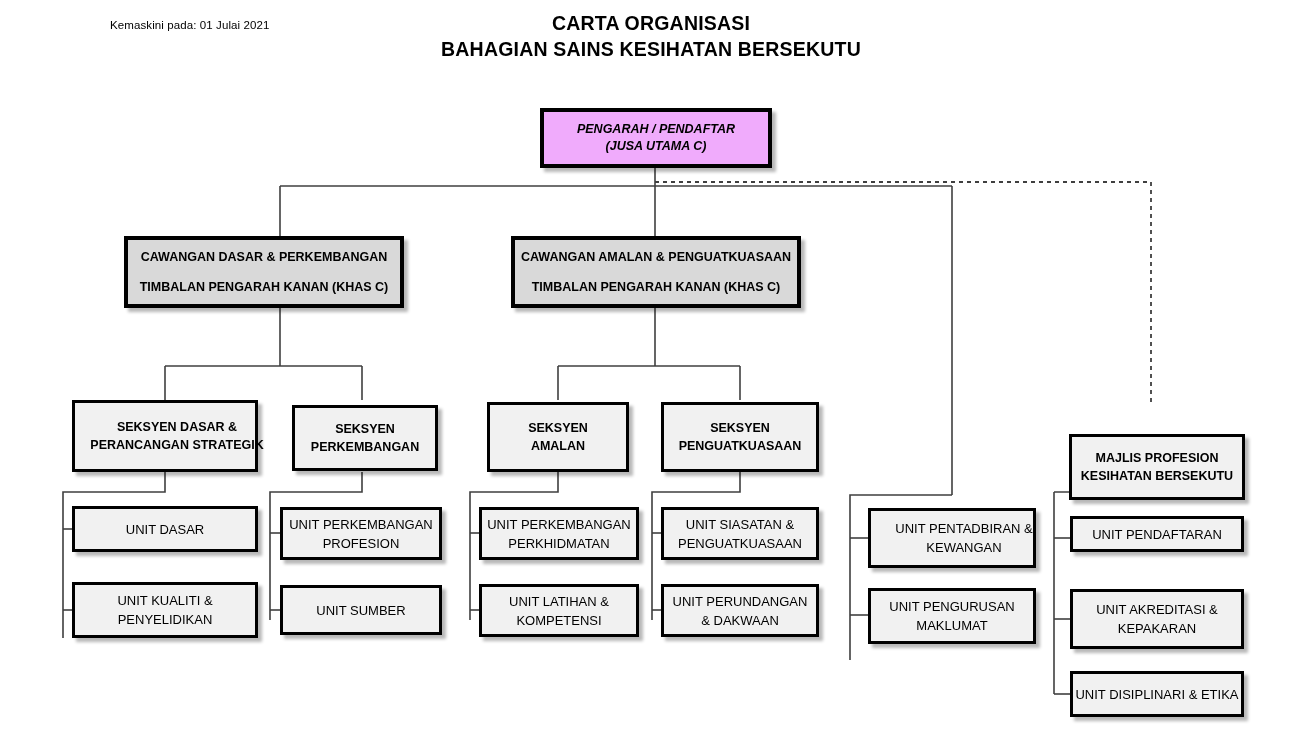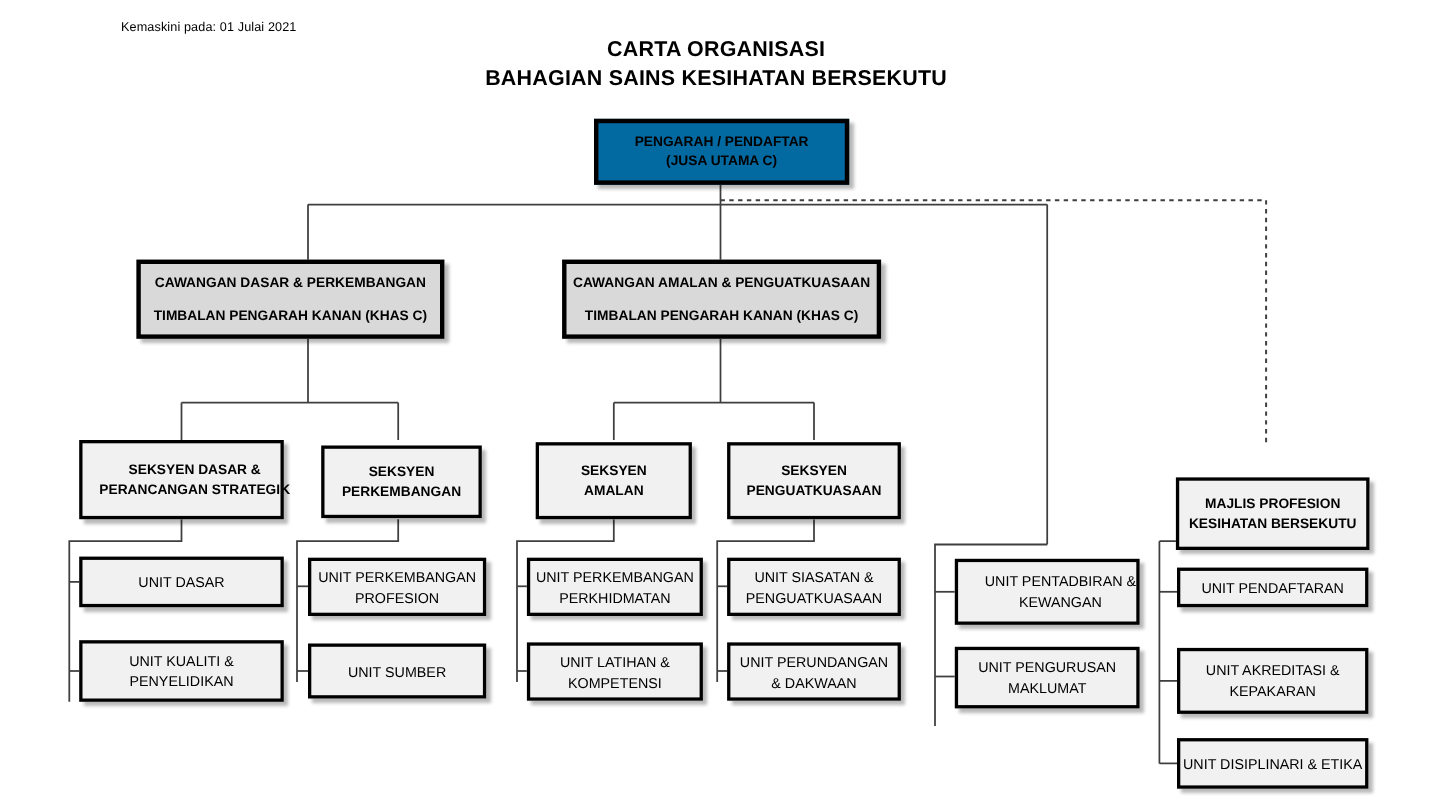--- a/index.html
+++ b/index.html
@@ -11,37 +11,37 @@
   #canvas{position:absolute;left:0;top:0;width:1302px;height:738px;}
   #wires{position:absolute;left:0;top:0;width:1302px;height:738px;pointer-events:none;}
 
   .date-stamp{
     position:absolute;left:110px;top:19px;
     font-size:11.5px;color:#000;letter-spacing:.1px;white-space:nowrap;
   }
   .chart-title{
     position:absolute;left:0;top:10px;width:1302px;
     text-align:center;font-weight:bold;color:#000;
-    font-size:19.5px;line-height:26px;letter-spacing:.2px;margin-top:22px;
+    font-size:19.5px;line-height:26px;letter-spacing:.2px;
   }
   .chart-title div{white-space:nowrap;}
 
   .node{
     position:absolute;box-sizing:border-box;
     display:flex;flex-direction:column;align-items:center;justify-content:center;
     text-align:center;color:#000;background:#f1f1f1;
     border:3px solid #000;
     box-shadow:4px 4px 3px rgba(0,0,0,.28);
     z-index:3;
   }
   .node span{display:block;white-space:nowrap;}
 
   .node.director{
-    background:#0369a1;border-width:4px;
-    font-weight:bold;font-size:12.5px;line-height:17px;
+    background:#f0abfc;border-width:4px;
+    font-weight:bold;font-size:12.5px;line-height:17px;font-style:italic;
   }
   .node.branch{
     background:#d9d9d9;border-width:4px;
     font-weight:bold;font-size:12.5px;line-height:30px;
   }
   .node.section{
     font-weight:bold;font-size:12.5px;line-height:18px;
   }
   .node.council{
     font-weight:bold;font-size:12.5px;line-height:18px;margin-top:32px;

